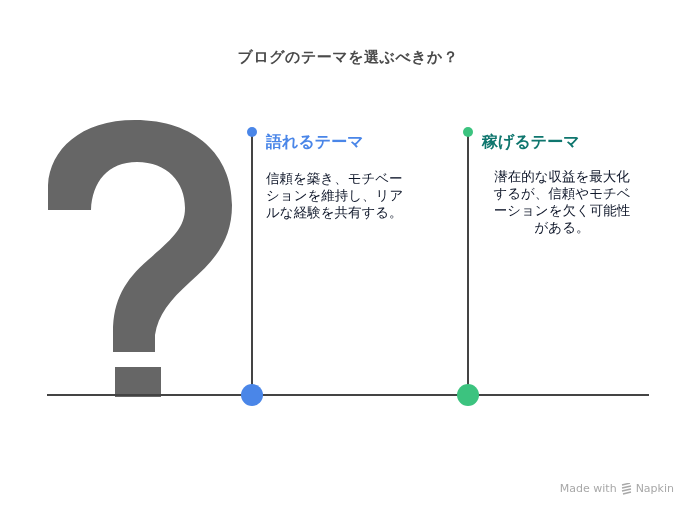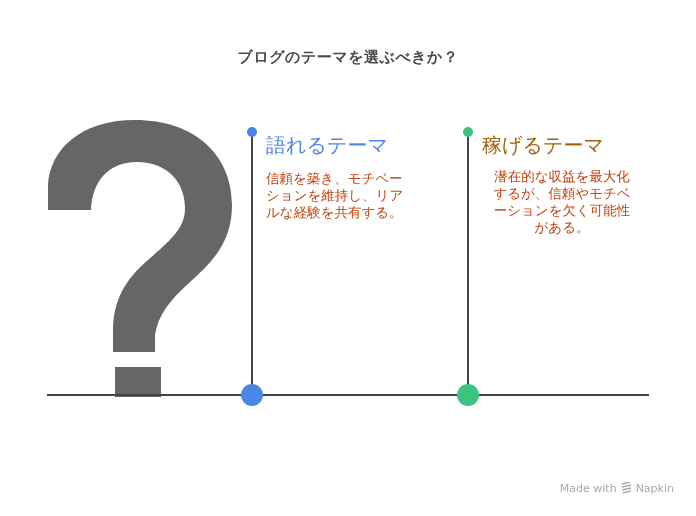--- a/index.html
+++ b/index.html
@@ -9,28 +9,28 @@
   }
   .title {
     position: absolute; left: 0; top: 48px; width: 696px; text-align: center;
     font-size: 15px; font-weight: bold; color: #4a4a4a; letter-spacing: 0.5px;
   }
   .qmark { position: absolute; left: 40px; top: 120px; width: 200px; height: 277px; }
   .baseline { position: absolute; left: 47px; top: 394px; width: 602px; height: 2px; background: #444444; }
   .vline { position: absolute; width: 2px; background: #444444; }
   .dot-small { position: absolute; width: 10px; height: 10px; border-radius: 50%; }
   .dot-big { position: absolute; width: 22px; height: 22px; border-radius: 50%; }
-  .card-title { position: absolute; font-size: 20px; font-weight: normal; white-space: nowrap; }
+  .card-title { position: absolute; font-size: 16px; font-weight: bold; white-space: nowrap; }
   .card-body {
-    position: absolute; font-size: 13.5px; line-height: 17px; color: #c2410c; width: 160px;
+    position: absolute; font-size: 13.5px; line-height: 17px; color: #0f172a; width: 160px;
     white-space: pre-line;
   }
   .footer {
     position: absolute; right: 22px; top: 482px; font-size: 11px; color: #a8a8a8;
-    display: flex; gap: 4px;
+    display: flex; align-items: center; gap: 4px;
   }
   .footer svg { width: 11px; height: 12px; }
 </style>
 </head>
 <body>
 
 <div class="title">ブログのテーマを選ぶべきか？</div>
 
 <svg class="qmark" viewBox="0 0 200 277">
   <path fill="#666666" d="M8,65 C10,30 40,0 95,0 C155,0 192,35 192,85 C192,120 175,140 150,162 C130,180 118,195 115,215 L115,232 L73,232 L73,212 C73,180 85,160 108,140 C132,119 145,108 145,88 C145,62 127,42 97,42 C68,42 52,62 51,90 L8,90 Z"></path>
@@ -43,21 +43,21 @@
 <div class="dot-small" style="left:247px; top:127px; background:#4a86e8;"></div>
 <div class="dot-big" style="left:241px; top:384px; background:#4a86e8;"></div>
 <div class="card-title" style="left:266px; top:132px; color:#4a86e8;">語れるテーマ</div>
 <div class="card-body" style="left:266px; top:170px;">信頼を築き、モチベー
 ションを維持し、リア
 ルな経験を共有する。</div>
 
 <div class="vline" style="left:467px; top:132px; height:264px;"></div>
 <div class="dot-small" style="left:463px; top:127px; background:#3cc37f;"></div>
 <div class="dot-big" style="left:457px; top:384px; background:#3cc37f;"></div>
-<div class="card-title" style="left:482px; top:132px; color:#a16207;">稼げるテーマ</div>
+<div class="card-title" style="left:482px; top:132px; color:#0f766e;">稼げるテーマ</div>
 <div class="card-body" style="left:482px; top:168px;text-align:center;">潜在的な収益を最大化
 するが、信頼やモチベ
 ーションを欠く可能性
 がある。</div>
 
 <div class="footer">
   <span>Made with</span>
   <svg viewBox="0 0 11 12">
     <path d="M1 2 L9 0 M1 5 L10 3 M1 8 L10 6 M2 11 L10 9" stroke="#a8a8a8" stroke-width="1.4" fill="none"></path>
   </svg>

